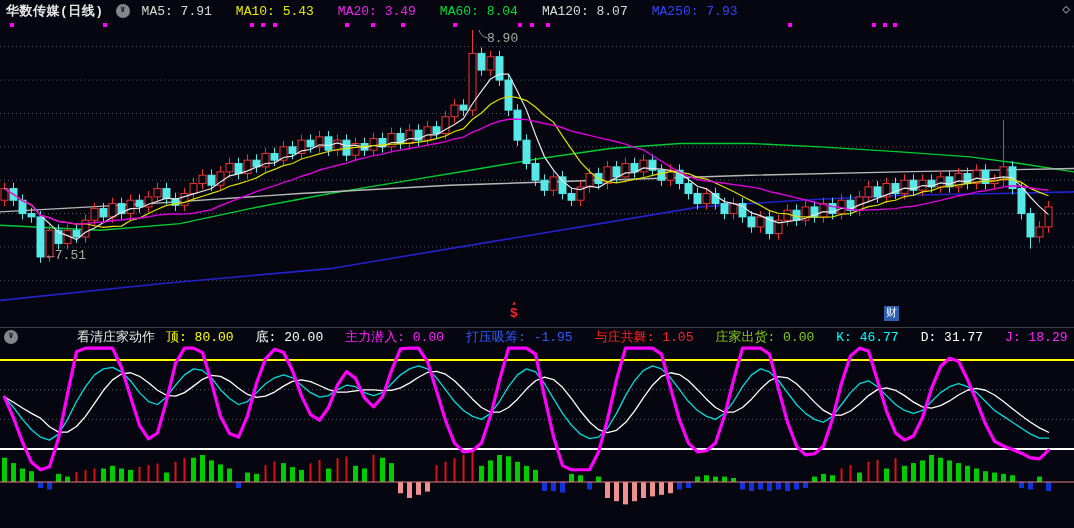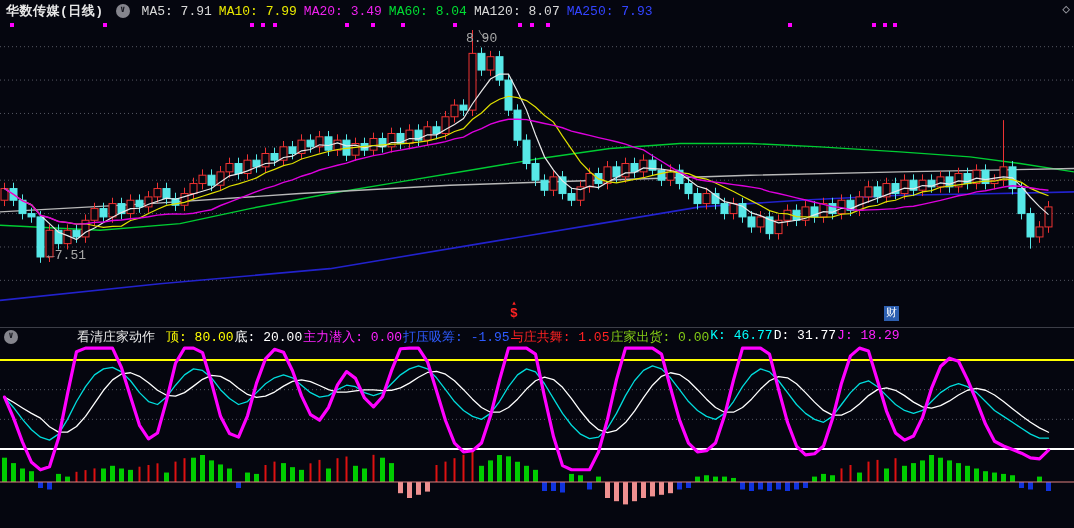--- a/index.html
+++ b/index.html
@@ -6,32 +6,32 @@
   #screen{position:relative;width:1059px;height:528px;overflow:hidden;background:#05060f;
           font-family:Liberation Mono, monospace;padding-left:35px;}
   svg.layer{position:absolute;left:0;top:0;}
   
   #titlebar{position:absolute;left:0;top:0;width:1074px;height:22px;display:flex;align-items:center;
             gap:12px;padding-left:6px;font-size:13px;z-index:5;}
   #stock-title{color:#e8e8e8;font-weight:600;letter-spacing:.5px;}
   .chev{display:inline-block;width:14px;height:14px;border-radius:50%;background:#85858d;position:relative;flex:0 0 auto;}
   .chev::after{content:"∨";position:absolute;left:0;top:0;width:14px;height:14px;line-height:13px;
                text-align:center;font-size:9px;color:#16171f;font-weight:bold;}
-  #ma-legend{display:flex;gap:7px;}
+  #ma-legend{display:flex;gap:24px;}
   #topright{position:absolute;right:4px;top:3px;display:flex;gap:7px;align-items:center;z-index:6;}
   .diamond-ico{color:#9a9aa2;font-size:13px;line-height:13px;}
   .panel-ico{width:11px;height:11px;border:1px solid #9a9aa2;position:relative;background:#05060f;}
   .panel-ico::after{content:"";position:absolute;left:1px;top:1px;bottom:1px;width:3px;background:#c6c6cc;}
   
   #subheader{position:absolute;left:0;top:327px;width:1074px;height:18px;display:flex;align-items:center;
              gap:11px;padding-left:4px;font-size:13px;background:#05060f;border-top:1px solid #3c3d47;z-index:5;}
   #indicator-name{color:#e8e8e8;margin-left:48px;}
   
   .anno{position:absolute;z-index:4;font-size:13px;color:#a8a8a8;}
-  #high-label{left:466px;top:31px;}
+  #high-label{left:487px;top:31px;}
   #low-label{left:47px;top:248px;}
   #dollar-marker{left:505px;top:301px;width:18px;text-align:center;color:#ff2222;}
   #dollar-marker .tri{display:block;font-size:6px;line-height:6px;}
   #dollar-marker .sym{display:block;font-size:13px;font-weight:bold;line-height:13px;}
   #cai-badge{left:884px;top:306px;background:#2d5fb0;color:#ffffff;font-size:11px;line-height:15px;
              padding:0 2px;z-index:4;}
 </style>
 </head>
 <body>
 
@@ -440,37 +440,37 @@
       <polyline points="4.5,397.08325 13.5,402.274905 22.5,407.96100333333334 31.5,413.39988 40.5,418.146536 49.5,426.74985 58.5,432.089838 67.5,432.089838 76.5,426.45318399999996 85.5,416.36654 94.5,403.313236 103.5,390.259932 112.5,379.876622 121.5,373.943302 130.5,372.756638 139.5,376.31663 148.5,382.843282 157.5,390.259932 166.5,395.303254 175.5,396.19325200000003 184.5,392.63326 193.5,386.106608 202.5,379.28329 211.5,375.426632 220.5,376.31663 229.5,381.063286 238.5,388.18327 247.5,394.413256 256.5,397.379916 265.5,396.19325200000003 274.5,392.03992800000003 283.5,386.106608 292.5,381.359952 301.5,379.876622 310.5,381.656618 319.5,385.513276 328.5,389.6666 337.5,392.03992800000003 346.5,392.03992800000003 355.5,390.85326399999997 364.5,389.963266 373.5,389.963266 382.5,390.556598 391.5,390.259932 400.5,387.886604 409.5,383.139948 418.5,377.20662799999997 427.5,372.459972 436.5,371.273308 445.5,374.239968 454.5,380.76662 463.5,389.6666 472.5,399.159912 481.5,407.46656 490.5,412.213216 499.5,412.213216 508.5,407.46656 517.5,399.159912 526.5,389.073268 535.5,380.76662 544.5,377.20662799999997 553.5,379.579956 562.5,387.293272 571.5,398.56658 580.5,411.026552 589.5,422.003194 598.5,429.71650999999997 607.5,432.68317 616.5,430.309842 625.5,422.596526 634.5,411.026552 643.5,397.676582 652.5,385.21661 661.5,376.31663 670.5,372.756638 679.5,374.536634 688.5,380.76662 697.5,389.6666 706.5,399.159912 715.5,407.46656 724.5,412.213216 733.5,412.213216 742.5,407.46656 751.5,399.159912 760.5,389.073268 769.5,380.76662 778.5,376.613296 787.5,377.79996 796.5,383.73328 805.5,392.63326 814.5,402.126572 823.5,410.43322 832.5,415.17987600000004 841.5,415.17987600000004 850.5,411.026552 859.5,403.906568 868.5,395.59992 877.5,389.6666 886.5,387.886604 895.5,390.259932 904.5,395.59992 913.5,402.126572 922.5,406.873228 931.5,408.059892 940.5,405.686564 949.5,400.939908 958.5,395.006588 967.5,390.259932 976.5,388.479936 985.5,390.259932 994.5,395.006588 1003.5,401.53324 1012.5,408.653224 1021.5,415.773208 1030.5,422.29986 1039.5,427.8475142 1048.5,432.21443772" fill="none" stroke="#ffffff" stroke-width="1.3" stroke-linejoin="round" stroke-linecap="round"></polyline>
       <polyline points="4.5,397.08325 13.5,407.46656 22.5,419.33320000000003 31.5,429.71650999999997 40.5,437.13316 49.5,440.09982 58.5,434.1665 67.5,419.33320000000003 76.5,401.53324 85.5,386.69994 94.5,374.8333 103.5,368.89998 112.5,367.41665 121.5,371.86664 130.5,380.76662 139.5,392.63326 148.5,401.53324 157.5,404.4999 166.5,397.08325 175.5,385.21661 184.5,374.8333 193.5,368.89998 202.5,370.38331 211.5,377.79996 220.5,389.6666 229.5,398.56658 238.5,404.4999 247.5,401.53324 256.5,392.63326 265.5,383.73328 274.5,377.79996 283.5,374.8333 292.5,377.79996 301.5,385.21661 310.5,392.63326 319.5,397.08325 328.5,395.59992 337.5,389.6666 346.5,385.21661 355.5,386.69994 364.5,392.63326 373.5,395.59992 382.5,392.63326 391.5,383.73328 400.5,374.8333 409.5,368.89998 418.5,365.93332 427.5,368.89998 436.5,377.79996 445.5,389.6666 454.5,401.53324 463.5,410.43322 472.5,416.36654 481.5,419.33320000000003 490.5,413.39988 499.5,401.53324 508.5,386.69994 517.5,374.8333 526.5,368.89998 535.5,371.86664 544.5,383.73328 553.5,398.56658 562.5,413.39988 571.5,425.26652 580.5,434.1665 589.5,438.61649 598.5,437.13316 607.5,428.23318 616.5,413.39988 625.5,395.59992 634.5,380.76662 643.5,370.38331 652.5,365.93332 661.5,368.89998 670.5,377.79996 679.5,389.6666 688.5,401.53324 697.5,410.43322 706.5,416.36654 715.5,419.33320000000003 724.5,413.39988 733.5,401.53324 742.5,386.69994 751.5,374.8333 760.5,368.89998 769.5,371.86664 778.5,380.76662 787.5,392.63326 796.5,404.4999 805.5,413.39988 814.5,419.33320000000003 823.5,422.29986 832.5,416.36654 841.5,404.4999 850.5,392.63326 859.5,383.73328 868.5,380.76662 877.5,386.69994 886.5,395.59992 895.5,404.4999 904.5,410.43322 913.5,413.39988 922.5,410.43322 931.5,401.53324 940.5,392.63326 949.5,386.69994 958.5,383.73328 967.5,386.69994 976.5,392.63326 985.5,401.53324 994.5,410.43322 1003.5,416.36654 1012.5,422.29986 1021.5,428.23318 1030.5,434.1665 1039.5,438.171491 1048.5,438.2011576" fill="none" stroke="#00dddd" stroke-width="1.3" stroke-linejoin="round" stroke-linecap="round"></polyline>
       <polyline points="4.5,397.08325 13.5,417.84987 22.5,442.0775933333333 31.5,462.34977000000003 40.5,469.76642 49.5,466.79976 58.5,438.319824 67.5,393.819924 76.5,351.693352 85.5,348.13336 94.5,348.13336 103.5,348.13336 112.5,348.13336 121.5,367.71331599999996 130.5,396.786584 139.5,425.26652 148.5,438.91315599999996 157.5,432.979836 166.5,400.643242 175.5,363.263326 184.5,348.13336 193.5,348.13336 202.5,352.58335 211.5,382.546616 220.5,416.36654 229.5,433.573168 238.5,437.13316 247.5,415.773208 256.5,383.139948 265.5,358.813336 274.5,349.320024 283.5,352.286684 292.5,370.679976 301.5,395.89658599999996 310.5,414.586544 319.5,420.223198 328.5,407.46656 337.5,384.919944 346.5,371.569974 355.5,378.39329200000003 364.5,397.973248 373.5,406.873228 382.5,396.786584 391.5,370.679976 400.5,348.726692 409.5,348.13336 418.5,348.13336 427.5,361.779996 436.5,390.853264 445.5,420.51986400000004 454.5,443.06648 463.5,451.96646 472.5,450.77979600000003 481.5,443.06648 490.5,415.773208 499.5,380.173288 508.5,348.13336 517.5,348.13336 526.5,348.13336 535.5,354.06668 544.5,396.786584 553.5,436.539828 562.5,465.61309600000004 571.5,469.76642 580.5,469.76642 589.5,469.76642 598.5,451.96646 607.5,419.33320000000003 616.5,379.579956 625.5,348.13336 634.5,348.13336 643.5,348.13336 652.5,348.13336 661.5,354.06668 670.5,387.88660400000003 679.5,419.926532 688.5,443.06648 697.5,451.96646 706.5,450.77979600000003 715.5,443.06648 724.5,415.773208 733.5,380.173288 742.5,348.13336 751.5,348.13336 760.5,348.13336 769.5,354.06668 778.5,389.073268 787.5,422.29986 796.5,446.03314 805.5,454.93312000000003 814.5,453.746456 823.5,446.03314 832.5,418.739868 841.5,383.139948 850.5,355.846676 859.5,348.13336 868.5,351.10002 877.5,380.76662 886.5,411.02655200000004 895.5,432.979836 904.5,440.09982 913.5,435.946496 922.5,417.553204 931.5,388.479936 940.5,366.526652 949.5,358.220004 958.5,361.186664 967.5,379.579956 976.5,400.939908 985.5,424.079856 994.5,441.286484 1003.5,446.03314 1012.5,449.593132 1021.5,453.153124 1030.5,457.89978 1039.5,458.8194446 1048.5,450.17459736" fill="none" stroke="#ff00ff" stroke-width="3.2" stroke-linejoin="round" stroke-linecap="round"></polyline>
     </svg>
 
   <div id="titlebar">
     <span id="stock-title">华数传媒(日线)</span>
     <span class="chev"></span>
     <div id="ma-legend">
         <span style="color: rgb(216, 216, 216);">MA5: 7.91</span>
-        <span style="color: rgb(232, 232, 0);">MA10: 7.99</span>
+        <span style="color: rgb(232, 232, 0);">MA10: 5.43</span>
         <span style="color: rgb(238, 34, 238);">MA20: 3.49</span>
         <span style="color: rgb(0, 221, 51);">MA60: 8.04</span>
         <span style="color: rgb(216, 216, 216);">MA120: 8.07</span>
         <span style="color: rgb(51, 68, 255);">MA250: 7.93</span>
       </div>
   </div>
 
   <div id="topright">
     <span class="diamond-ico">◇</span>
     <span class="panel-ico"></span>
   </div>
 
   <div id="subheader">
     <span class="chev"></span>
     <span id="indicator-name">看清庄家动作</span>
-    <div id="indicator-fields" style="display:flex;gap:1px;">
+    <div id="indicator-fields" style="display:flex;gap:22px;align-items:center;">
         <span style="color: rgb(255, 255, 0);">顶: 80.00</span>
         <span style="color: rgb(255, 255, 255);">底: 20.00</span>
         <span style="color: rgb(255, 34, 255);">主力潜入: 0.00</span>
         <span style="color: rgb(46, 91, 255);">打压吸筹: -1.95</span>
         <span style="color: rgb(255, 34, 34);">与庄共舞: 1.05</span>
         <span style="color: #84cc16;">庄家出货: 0.00</span>
         <span style="color: rgb(0, 255, 255);">K: 46.77</span>
         <span style="color: rgb(255, 255, 255);">D: 31.77</span>
         <span style="color: rgb(255, 34, 255);">J: 18.29</span>
       </div>

